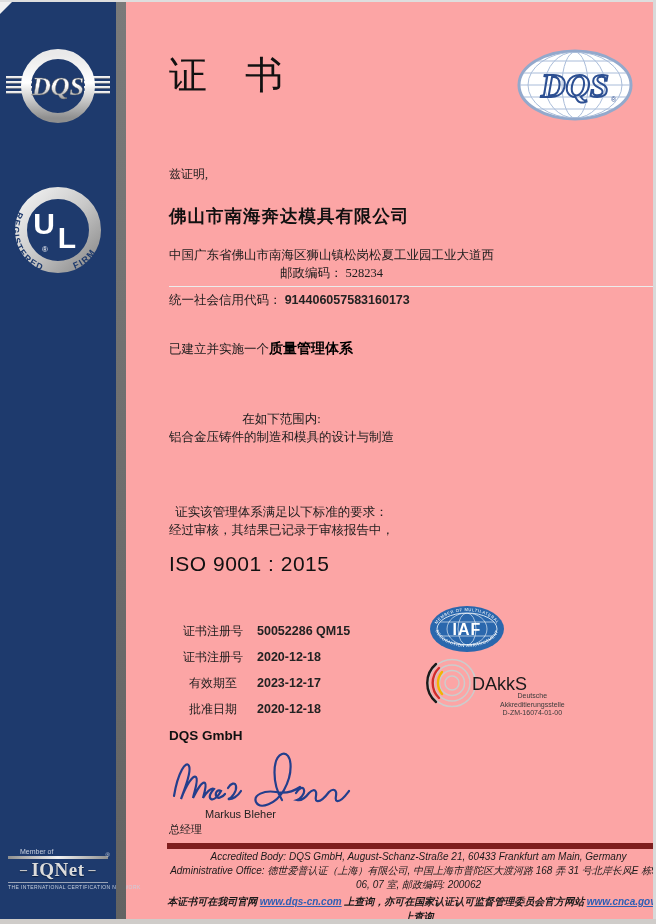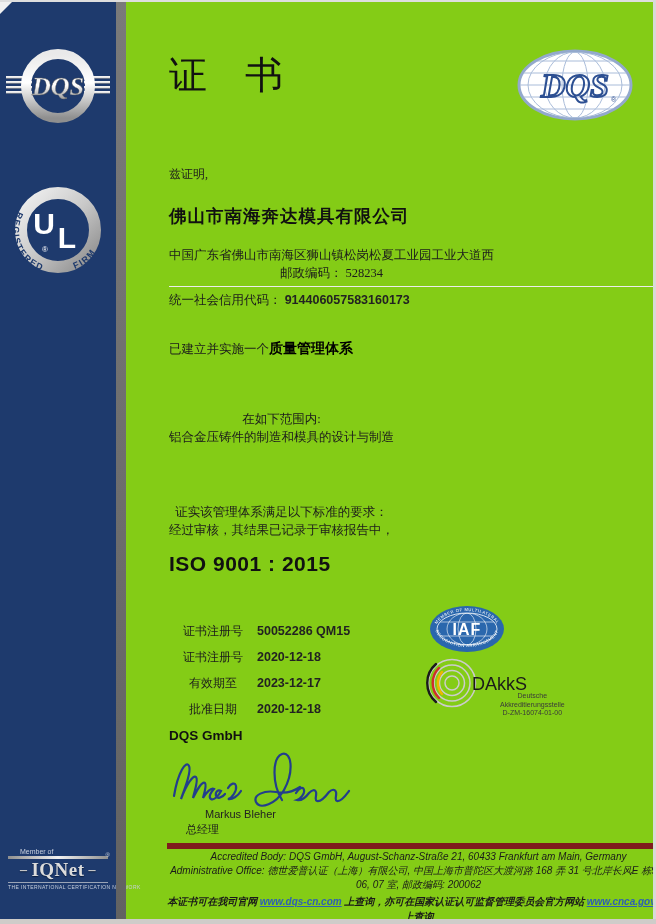--- a/index.html
+++ b/index.html
@@ -1,18 +1,18 @@
 <!DOCTYPE html>
 <html><head>
 <meta charset="utf-8">
 <style>
   * { margin:0; padding:0; box-sizing:border-box; }
   html,body { background:#ffffff; }
   body { font-family:"Liberation Sans", sans-serif; }
-  .page { position:relative; width:656px; height:924px; background:#84cc16; overflow:hidden; }
+  .page { position:relative; width:656px; height:924px; background:#fca5a5; overflow:hidden; }
 
   
   .edge-top   { position:absolute; left:0; top:0; width:656px; height:2px; background:#dedede; z-index:40; }
   .edge-right { position:absolute; right:0; top:0; width:3px; height:924px; background:#d9d9d9; z-index:40; }
   .edge-bottom{ position:absolute; left:0; bottom:0; width:656px; height:5px; background:#cfccc9; z-index:40; }
 
   
   .sidebar { position:absolute; left:0; top:0; width:116px; height:924px; background:#1e3a6d; z-index:10; }
   .sidebar-shadow { position:absolute; left:116px; top:0; width:10px; height:924px;
     background:linear-gradient(180deg,#7a7a7a,#626262); z-index:10; }
@@ -48,36 +48,36 @@
   .divider1 { position:absolute; left:153px; top:286px; width:497px; height:1px; background:#ececec; }
   .credit { position:absolute; left:153px; top:292px; font-size:12.5px; }
   .credit .val { font-family:"Liberation Sans", sans-serif; font-weight:600; color:#222; }
 
   .implemented { position:absolute; left:153px; top:340px; font-size:12.5px; }
   .implemented .qms { font-family:"Liberation Sans", sans-serif; font-weight:bold; font-size:14px; color:#000; }
 
   .scope { position:absolute; left:153px; top:410px; font-size:12.5px; line-height:18px; }
   .audit { position:absolute; left:153px; top:503px; font-size:12.5px; line-height:18px; }
 
-  .standard { position:absolute; left:153px; top:552px; font-size:21px; font-weight:bold; color:#111;
+  .standard { position:absolute; left:153px; top:552px; font-size:21px; font-weight:normal; color:#111;
     letter-spacing:0.5px; }
 
   .details { position:absolute; left:153px; top:618px; }
   .detail-row { display:flex; height:26px; align-items:center; }
   .detail-label { width:88px; font-family:"Liberation Serif", serif; font-size:12px; color:#1c1c1c; }
   .detail-value { font-size:12.5px; font-weight:bold; color:#222; }
 
   .iaf { position:absolute; left:412px; top:604px; }
   .dakks { position:absolute; left:404px; top:656px; width:160px; height:68px; }
   .dakks-text { position:absolute; left:80px; top:36px; font-size:7px; line-height:8.5px; color:#3a3a3a; }
 
   .issuer-org { position:absolute; left:153px; top:728px; font-size:13.5px; font-weight:bold; color:#111; }
   .signature { position:absolute; left:148px; top:746px; }
   .signer-name { position:absolute; left:153px; top:808px; font-size:11px; color:#222;padding-left:36px; }
-  .signer-title { position:absolute; left:153px; top:822px; font-size:11px;margin-left:17px; }
+  .signer-title { position:absolute; left:153px; top:822px; font-size:11px; }
 
   .footer { position:absolute; left:151px; top:843px; width:503px; border-top:6px solid #7f1d1d; padding-top:1px;font-style:italic; }
   .f-line { font-size:10px; line-height:14px; color:#1a1a1a; }
   .f-cn { font-family:"Liberation Serif", serif; font-weight:600; font-size:10px; line-height:15px; color:#1a1a1a; margin-top:2px; }
   .f-cn a { color:#2e5fb5; text-decoration:underline; font-family:"Liberation Sans", sans-serif; font-weight:600; }
 </style>
 </head>
 <body>
 
 <div class="page">

